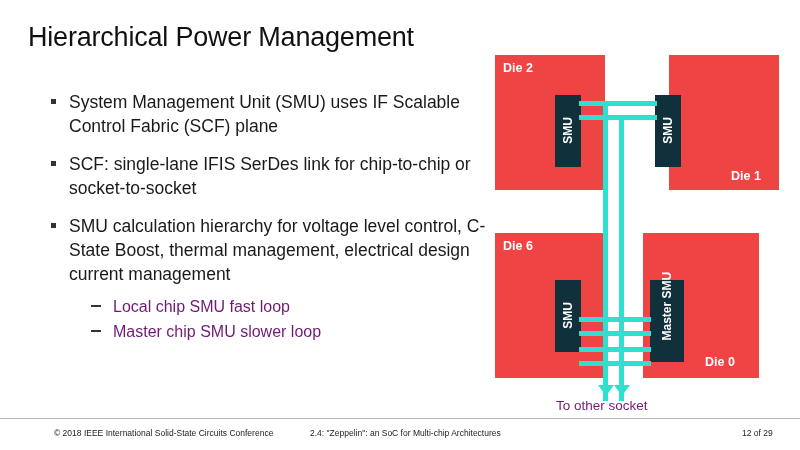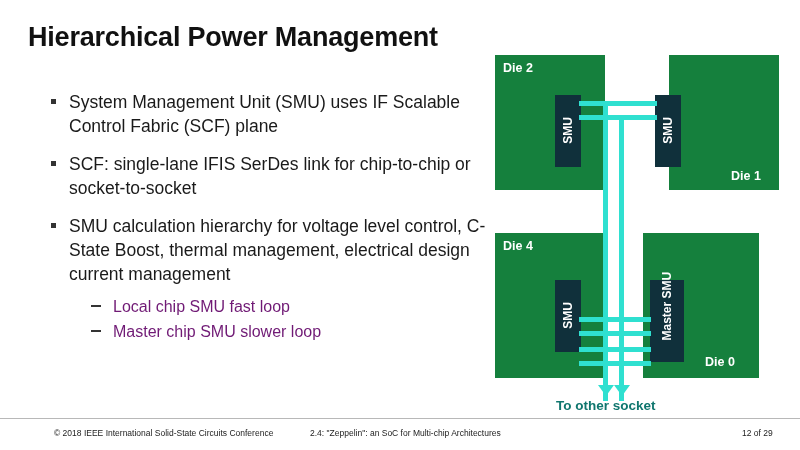--- a/index.html
+++ b/index.html
@@ -19,21 +19,21 @@
     position: absolute;
     left: 0; top: 0;
     width: 800px;
     height: 450px;
   }
   .title {
     position: absolute;
     left: 28px;
     top: 22px;
     font-size: 27px;
-    font-weight: bold;
+    font-weight: normal;
     color: #111111;
     letter-spacing: -0.2px;
   }
   .bullets {
     position: absolute;
     left: 47px;
     top: 90px;
     width: 440px;
   }
   .bullet {
@@ -75,21 +75,21 @@
   
   .diagram {
     position: absolute;
     left: 495px;
     top: 55px;
     width: 290px;
     height: 370px;
   }
   .die {
     position: absolute;
-    background: #15803d;
+    background: #ef4444;
   }
   .die-label {
     position: absolute;
     color: #ffffff;
     font-size: 12.5px;
     font-weight: bold;
   }
   .smu {
     position: absolute;
     background: #10303b;
@@ -135,22 +135,22 @@
     color: #222222;
   }
   .footer-left { left: 12px; margin-left: 42px; }
   .footer-center { left: 310px; }
   .footer-right { left: 742px; }
   .socket-label {
     position: absolute;
     left: 556px;
     top: 398px;
     font-size: 13.5px;
-    font-weight: bold;
-    color: #0f766e;
+    font-weight: normal;
+    color: #701a75;
     text-align: right;
   }
   .arrow {
     position: absolute;
     width: 0; height: 0;
     border-left: 8px solid transparent;
     border-right: 8px solid transparent;
     border-top: 11px solid #2fe0d0;
   }
 </style>
@@ -200,21 +200,21 @@
     </div>
 
     <div class="die" style="left:148px; top:0px; width:110px; height:135px;margin-left:26px;">
       <div class="die-label" style="left:62px; top:114px;">Die 1</div>
     </div>
     <div class="smu" style="left:160px; top:40px; width:26px; height:72px;">
       <span>SMU</span>
     </div>
 
     <div class="die" style="left:0px; top:178px; width:110px; height:145px;">
-      <div class="die-label" style="left:8px; top:6px;">Die 4</div>
+      <div class="die-label" style="left:8px; top:6px;">Die 6</div>
     </div>
     <div class="smu" style="left:60px; top:225px; width:26px; height:72px;">
       <span>SMU</span>
     </div>
 
     <div class="die" style="left:148px; top:178px; width:116px; height:145px;">
       <div class="die-label" style="left:62px; top:122px;">Die 0</div>
     </div>
     <div class="smu master" style="left:155px; top:225px; width:34px; height:82px;">
       <span>Master SMU</span>

